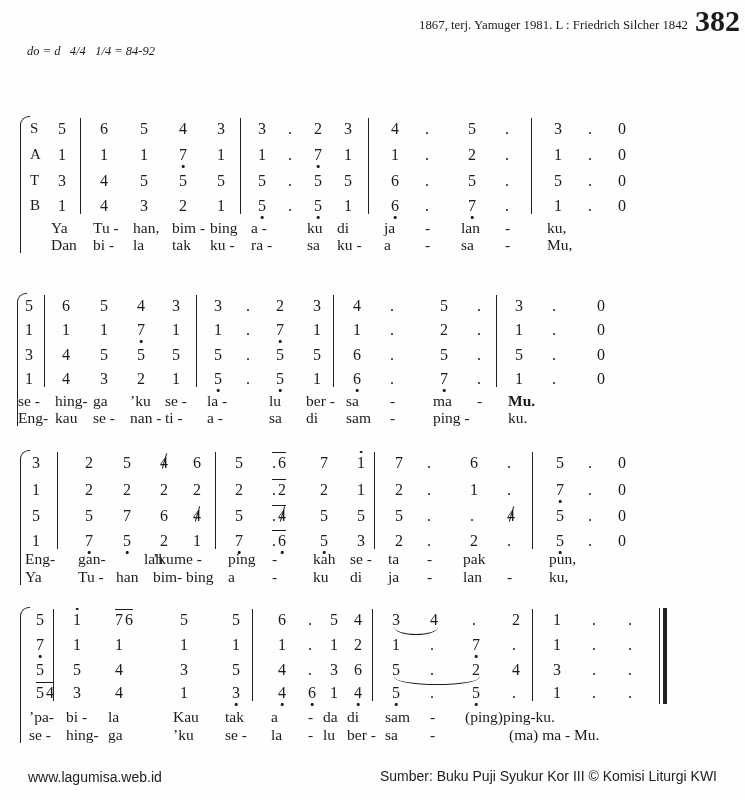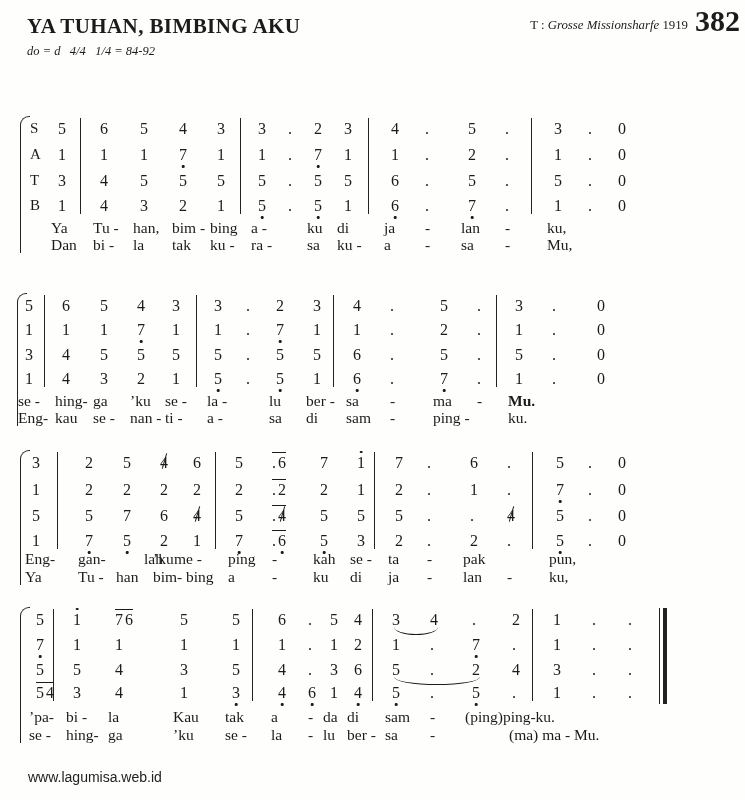--- a/index.html
+++ b/index.html
@@ -30,25 +30,24 @@
        border-radius:0 0 50% 50% / 0 0 100% 100%;}
   .footer-left,.footer-right{position:absolute;font-family:"Liberation Sans","DejaVu Sans",sans-serif;
        font-size:14px;color:#222;}
   .footer-left{left:28px;top:769px;}
   .footer-right{right:28px;top:768px;}
 </style>
 </head>
 <body>
 
 <div class="page">
-  <div class="title">YA TUHAN, BIMBING AKU</div>
   <div class="keyline">do = d   4/4   1/4 = 84-92</div>
   <div class="hymn-no">382</div>
   <div class="credits">
-    <div class="credit-line"><span>T : </span><i>Grosse Missionsharfe</i><span> 1919</span></div>
+    <div class="credit-line"><span></span><i></i><span>1867, terj. Yamuger 1981. L : Friedrich Silcher 1842</span></div>
   </div>
 
   <div id="score">
       <div class="bracket" style="left: 20px; top: 116px; height: 136px;"></div>
       <div class="bar" style="left: 80px; top: 118px; height: 96px;"></div>
       <div class="bar" style="left: 240px; top: 118px; height: 96px;"></div>
       <div class="bar" style="left: 368px; top: 118px; height: 96px;"></div>
       <div class="bar" style="left: 531px; top: 118px; height: 96px;"></div>
       <div class="vlabel" style="left: 30px; top: 121px;">S</div>
       <div class="vlabel" style="left: 30px; top: 147px;">A</div>
@@ -427,13 +426,14 @@
       <div class="syl" style="left: 271px; top: 726px;">la</div>
       <div class="syl" style="left: 308px; top: 726px;">-</div>
       <div class="syl" style="left: 323px; top: 726px;">lu</div>
       <div class="syl" style="left: 347px; top: 726px;">ber -</div>
       <div class="syl" style="left: 385px; top: 726px;">sa</div>
       <div class="syl" style="left: 430px; top: 726px;">-</div>
       <div class="syl" style="left: 465px; top: 726px; margin-left: 44px;">(ma) ma - Mu.</div>
     </div>
 
   <div class="footer-left">www.lagumisa.web.id</div>
+  <div class="footer-right">Sumber: Buku Puji Syukur Kor III © Komisi Liturgi KWI</div>
 </div>
 
 </body></html>

